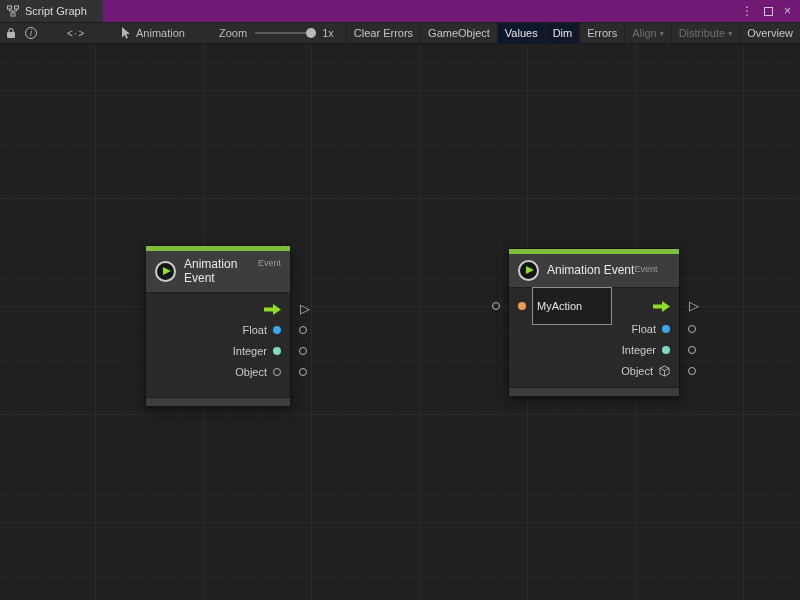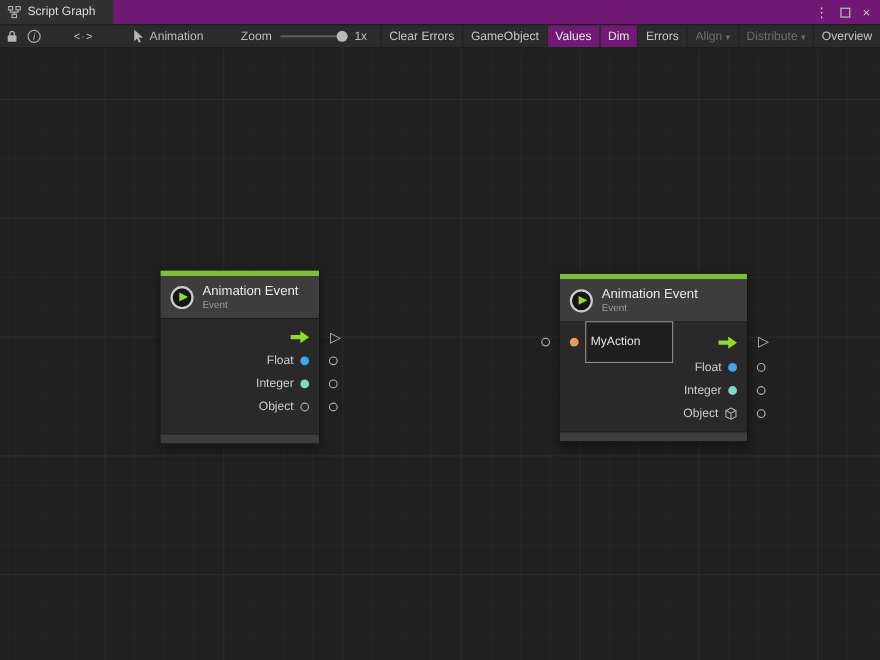--- a/index.html
+++ b/index.html
@@ -27,42 +27,42 @@
   .go-cluster { display:inline-flex; align-items:center; gap:5px; margin-left:36px; color:#bdbdbd; }
   .zoom-label { margin-left:34px; color:#bdbdbd; }
   .slider { position:relative; width:92px; height:12px; margin:0 6px 0 8px; }
   .slider .track { position:absolute; top:5px; left:0; right:0; height:2px; background:#5a5a5a; }
   .slider .handle { position:absolute; top:1px; right:0; width:10px; height:10px; border-radius:50%; background:#b9b9b9; }
   .zoom-value { color:#bdbdbd; margin-right:6px; }
 
   .tbtns { display:flex; align-items:stretch; height:100%; margin-left:6px; }
   .tbtn { background:none; border:none; border-left:1px solid #1f1f1f; color:#c6c6c6; font:inherit;
           padding:0 7px; display:flex; align-items:center; gap:3px; cursor:default; }
-  .tbtn.active { background:#701a75; color:#e6e6e6; }
+  .tbtn.active { background:#0f172a; color:#e6e6e6; }
   .tbtn.disabled { color:#6f6f6f; }
   .tbtn .dd { font-size:8px; }
 
   
   .canvas { position:absolute; top:45px; left:0; right:0; bottom:0; background:#202020;
     background-image:
       linear-gradient(rgba(255,255,255,0.018) 1px, transparent 1px),
       linear-gradient(90deg, rgba(255,255,255,0.018) 1px, transparent 1px),
       linear-gradient(#272727 1px, transparent 1px),
       linear-gradient(90deg, #272727 1px, transparent 1px);
     background-size: 27px 27px, 27px 27px, 108px 108px, 108px 108px;
     background-position: -13px 45px, -13px 45px, -13px 45px, -13px 45px; }
 
   
   .node { position:absolute; background:#292929; border:1px solid #141414; box-shadow:0 4px 10px rgba(0,0,0,0.45); }
   .accent { height:5px; }
   .nhead { background:#3d3d3d; border-bottom:1px solid #1f1f1f; display:flex; align-items:center; gap:8px; padding:6px 9px; }
   .event-icon { width:21px; height:21px; min-width:21px; border-radius:50%; background:#151515; border:2px solid #cdcdcd; position:relative; }
   .event-icon::after { content:''; position:absolute; left:6px; top:4px; width:0; height:0;
                        border-left:8px solid #8fdc2a; border-top:4.5px solid transparent; border-bottom:4.5px solid transparent; }
-  .htxt { display:flex; flex-direction:column; line-height:1.2; }
+  .htxt { display:flex; flex-direction:row; line-height:1.2; }
   .ntitle { font-size:12px; color:#e8e8e8; }
   .nsub { font-size:9px; color:#9b9b9b; margin-top:1px; }
 
   .nbody { padding-top:6px; }
   .nbody.pad-lg { padding-bottom:14px; }
   .nbody.pad-sm { padding-bottom:6px; }
   .prow { position:relative; height:21px; display:flex; align-items:center; justify-content:flex-end; gap:6px;
           padding:0 9px; font-size:11px; color:#cccccc; }
   .prow.iorow { height:24px; justify-content:flex-start; }
   .plabel { color:#cccccc; }

